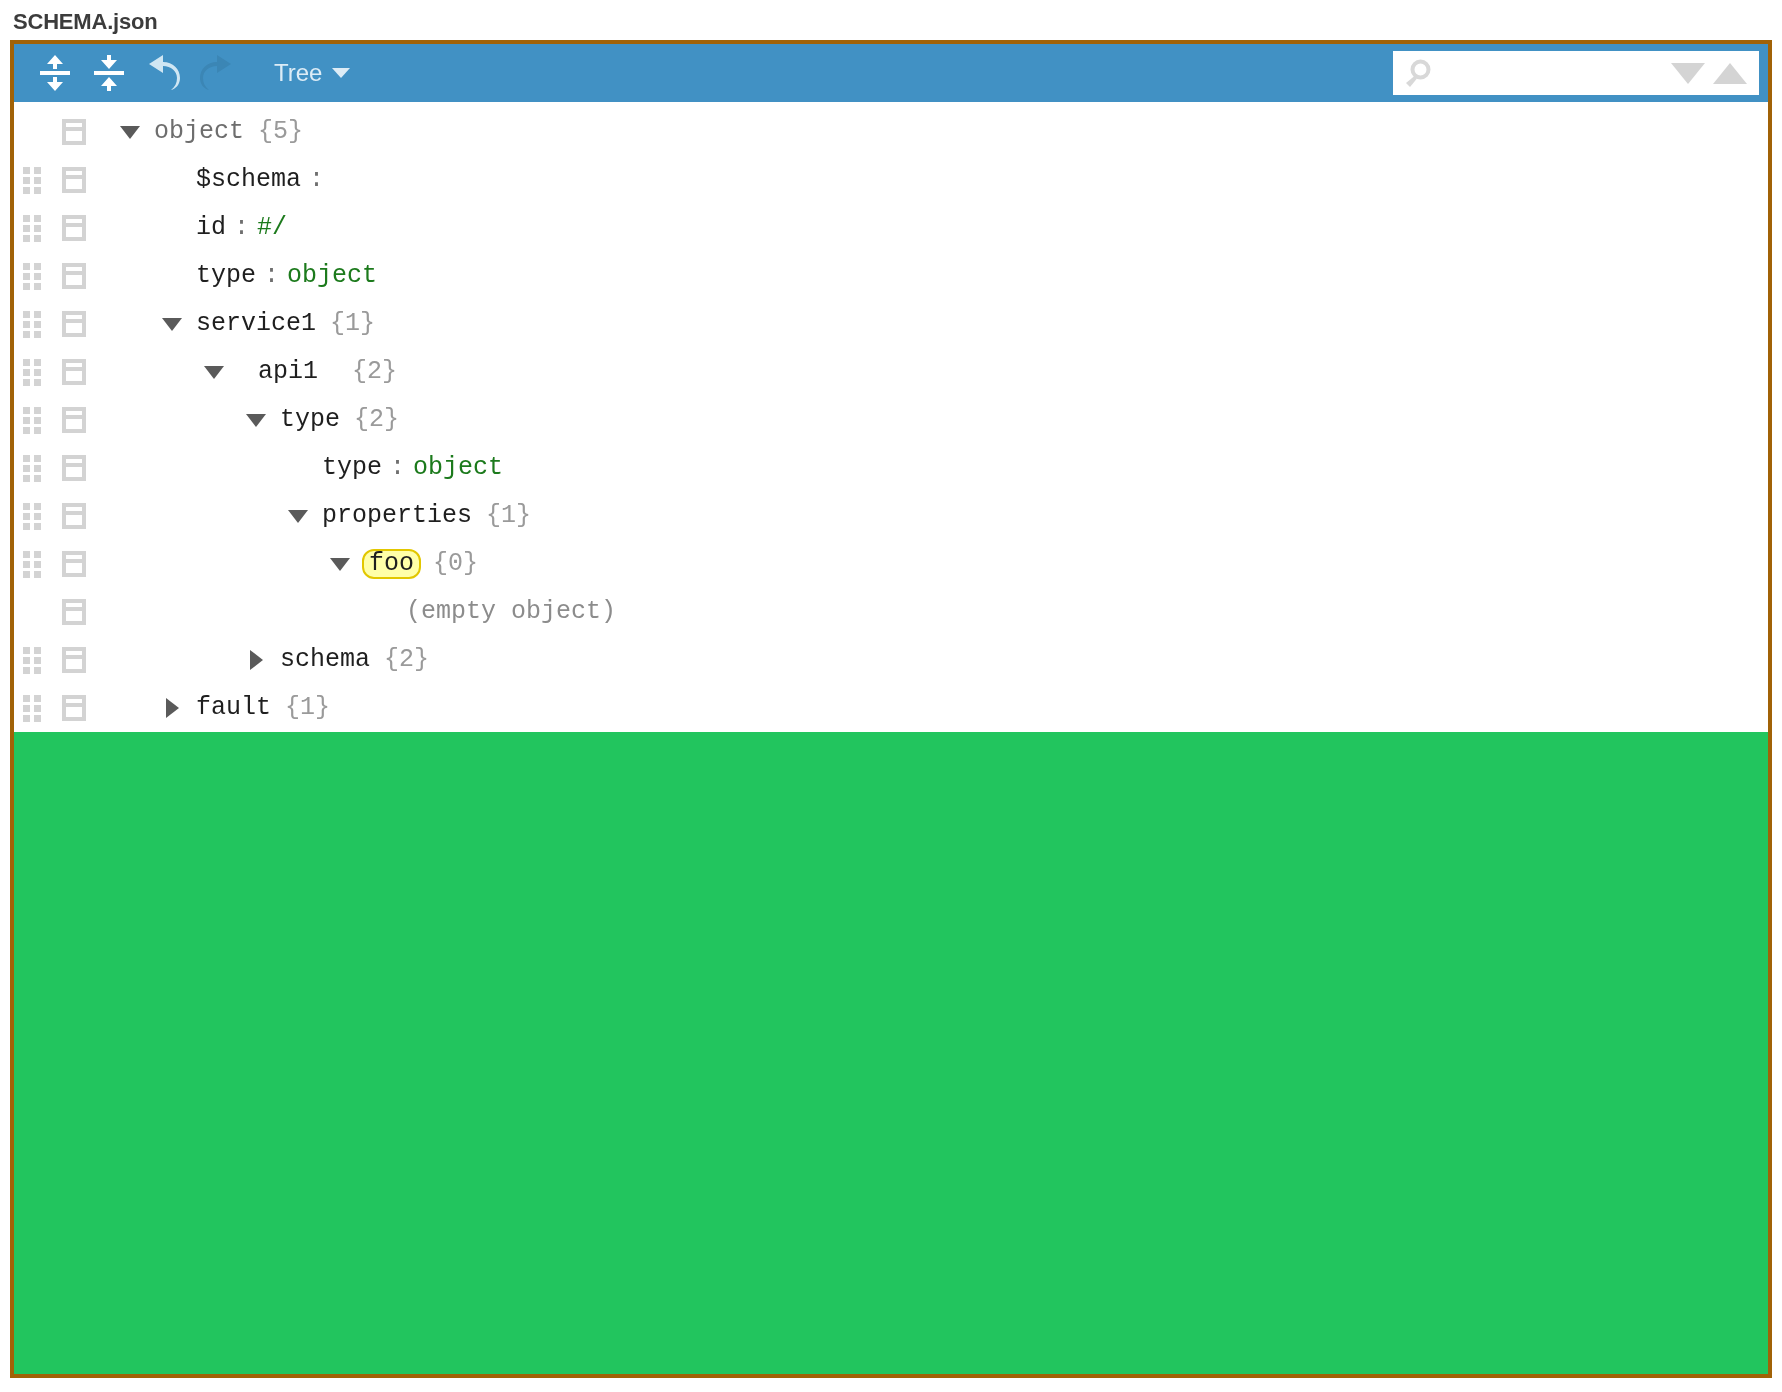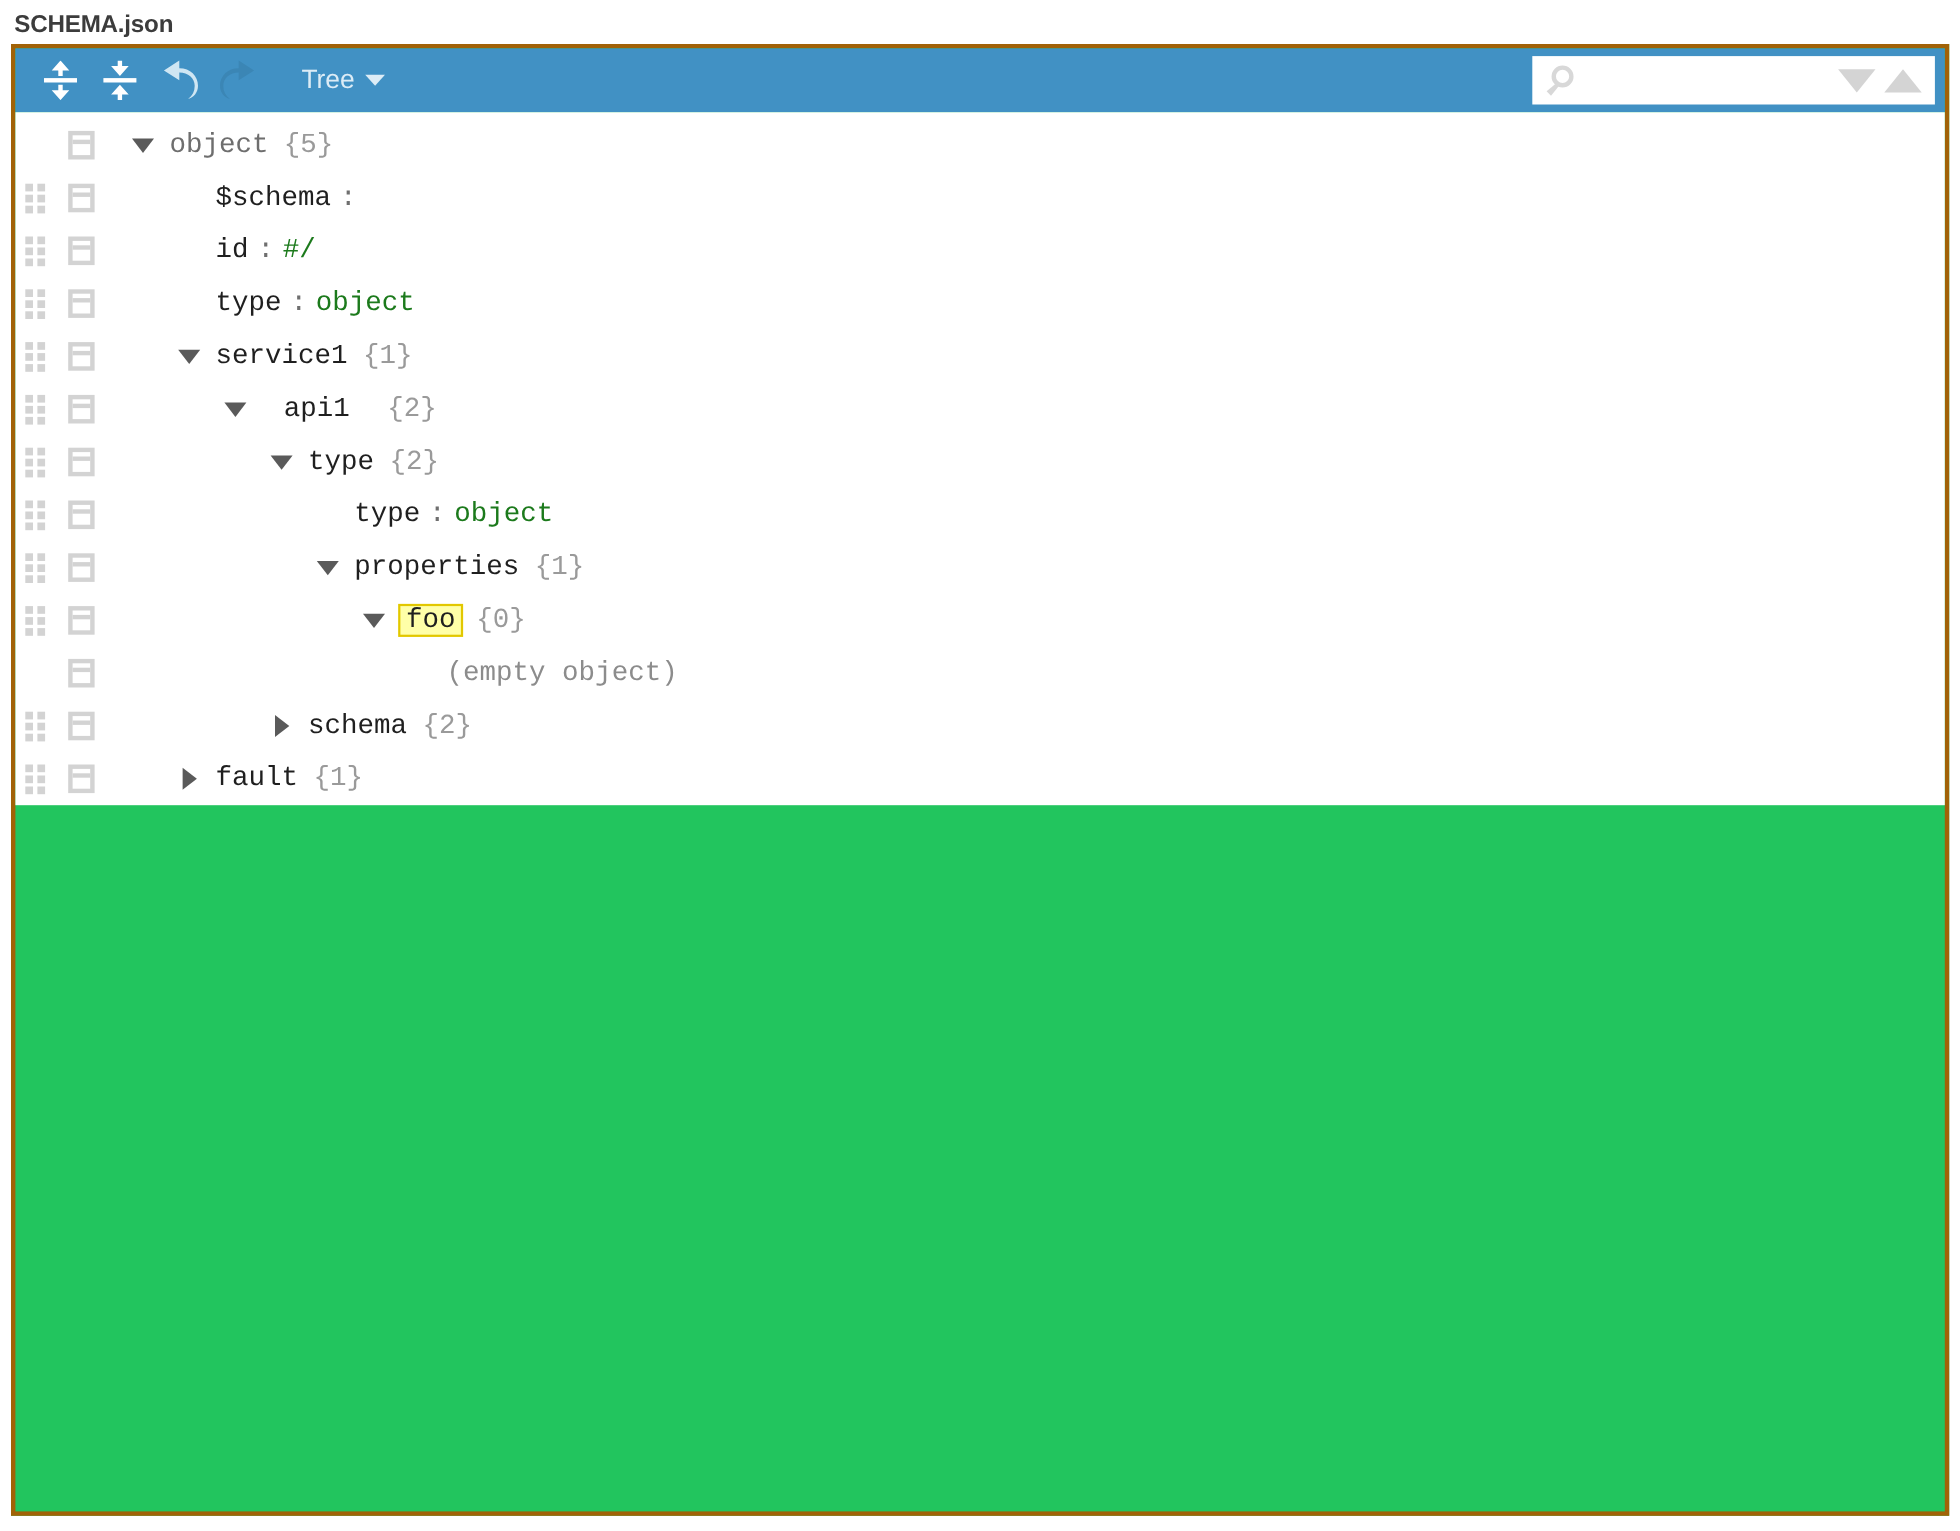--- a/index.html
+++ b/index.html
@@ -244,21 +244,21 @@
     font-family: "Liberation Mono", monospace;
     font-size: 25px;
     cursor: text;
   }
   .field.readonly { color: #6e6e6e; }
   .field.highlight {
     background: #ffffa8;
     border: 2px solid #e2c700;
     padding: 0 5px;
     margin: 0 -2px;
-    border-radius: 0;
+    border-radius: 12px;
   }
   .separator {
     color: #6f6f6f;
     padding: 0 8px;
     font-family: "Liberation Mono", monospace;
     font-size: 25px;
   }
   .count {
     color: #9a9a9a;
     padding-left: 14px;

